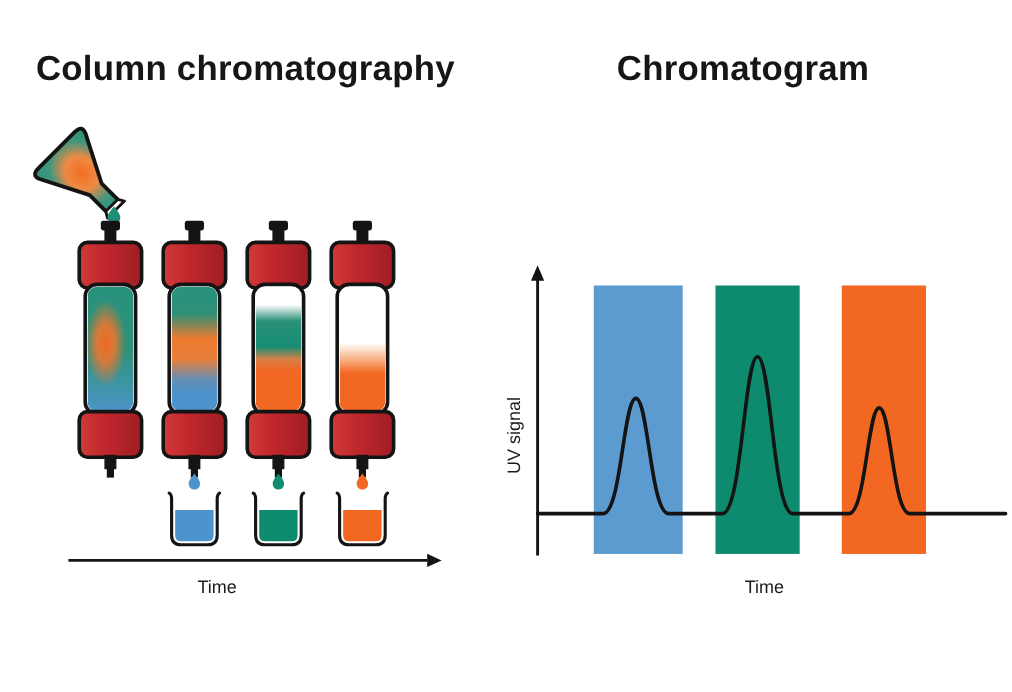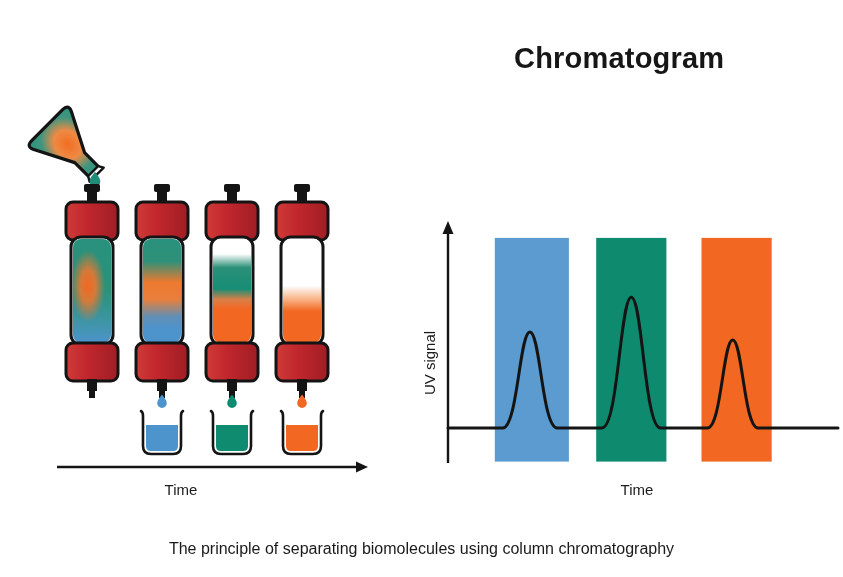--- a/index.html
+++ b/index.html
@@ -14,20 +14,21 @@
   #uv-label   { left:429px; top:363px; transform:translate(-50%,-50%) rotate(-90deg); }
   #time-left  { left:181px; top:481px; transform:translateX(-50%); }
   #time-right { left:637px; top:481px; transform:translateX(-50%); }
   .caption { position:absolute; left:0; right:0; top:540px; text-align:center; font-size:16px; color:#1a1a1a; }
 </style>
 </head>
 <body>
 
 <div class="page">
 
+  <div class="title" id="title-left">Column chromatography</div>
   <div class="title" id="title-right">Chromatogram</div>
 
   <svg class="canvas" width="843" height="577" viewBox="0 0 843 577">
     <defs>
       <radialGradient id="flaskGrad" cx="48%" cy="58%" r="70%">
         <stop offset="0%" stop-color="#f26d22"></stop>
         <stop offset="32%" stop-color="#ee8a45"></stop>
         <stop offset="62%" stop-color="#3f967e"></stop>
         <stop offset="100%" stop-color="#28917e"></stop>
       </radialGradient>
@@ -187,14 +188,13 @@
         <polygon points="442.5,234 448,221 453.5,234" fill="#141414"></polygon>
       </g>
       <path id="uv-curve" fill="none" stroke="#141414" stroke-width="3" stroke-linejoin="round" stroke-linecap="round" d="M 448 428 L 502.6 428 C 517.6 428 519.5 332.0 529.9 332.0 C 540.3 332.0 542.2 428 557.2 428 L 602.0 428 C 618.1 428 620.2 297.3 631.3 297.3 C 642.4 297.3 644.5 428 660.5 428 L 707.4 428 C 721.3 428 723.1 339.9 732.7 339.9 C 742.3 339.9 744.1 428 758.1 428 L 838 428"></path>
     </g>
   </svg>
 
   <div class="axis-label" id="uv-label">UV signal</div>
   <div class="axis-label" id="time-left">Time</div>
   <div class="axis-label" id="time-right">Time</div>
 
-  <div class="caption">The principle of separating biomolecules using column chromatography</div>
 </div>
 
 </body></html>

